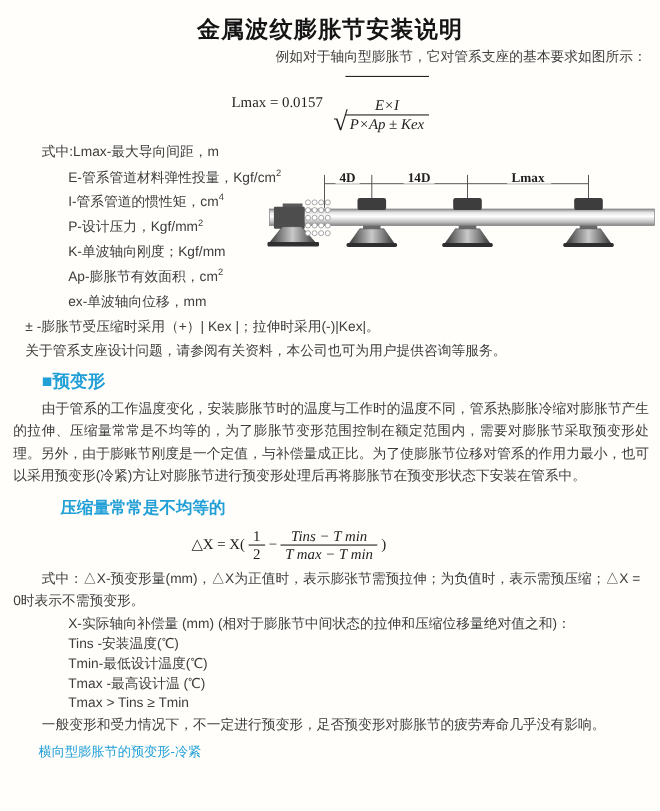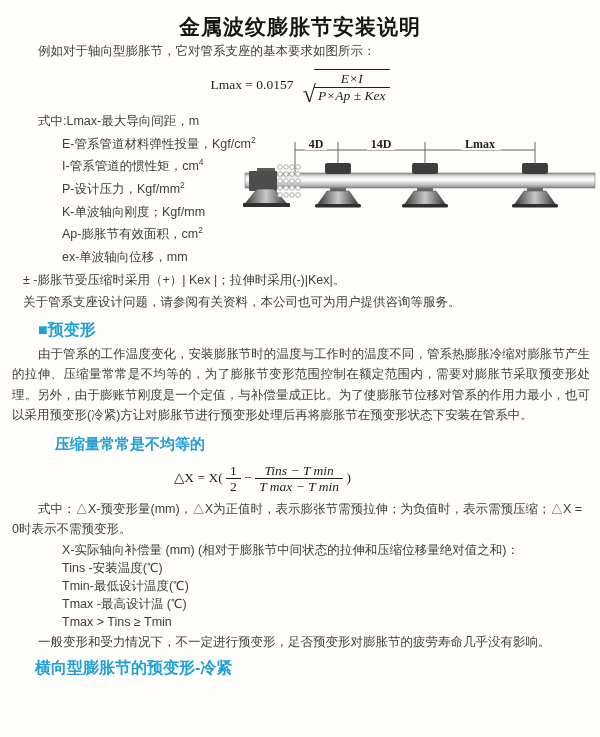--- a/index.html
+++ b/index.html
@@ -21,38 +21,38 @@
     letter-spacing: 1px;
   }
 
   .body-txt { font-size: 12.5px; line-height: 21px; color: #3d3d3d; }
 
   .sec-para { margin: 15px 12px 0 12px; text-indent: 43px; }
   .sec-head { color: #219fd7; font-size: 16px; font-weight: bold; }
   .sec-head .sq { font-size: 14px; margin-right: 1px; }
   .sec-head-block { color: #219fd7; font-size: 16px; font-weight: bold; }
 
-  .example-line { margin: 0 12px; text-indent: 26px; }
+  .example-line { margin: 0 12px; text-indent: 26px; text-align: right; }
 
   
   .formula {
     text-align: center;
     font-family: "Liberation Serif", serif;
     font-size: 13.5px;
     color: #1d1d1d;
   }
   .formula-1 { margin: 7px 0 2px 0; }
   .f-bold { font-weight: normal; }
   .f-it { font-style: italic; }
   .frac { display: inline-block; vertical-align: middle; text-align: center; line-height: 1.15; }
   .frac .num { display: block; padding: 0 4px; }
   .frac .den { display: block; border-top: 1px solid #222; padding: 0 4px; }
   .sqrt { display: inline-flex; align-items: flex-end; margin-left: 6px; vertical-align: middle; }
   .sqrt-sign { font-size: 24px; line-height: 0.9; font-weight: 400; margin-right: -2px; transform: translateY(3px); }
-  .sqrt-body { display: inline-block; border-top: 1.4px solid #222; padding-top: 1px; }
+  .sqrt-body { display: inline-block; border-top: 1.4px solid #222; padding-top: 18px; }
   .sqrt-body .frac .num { border-bottom: 1px solid #222; }
   .sqrt-body .frac .den { border-top: none; }
   .f-off-center { width: 525px; margin-left: 0; }
 
   
   .defs-wrap { position: relative; margin-top: 5px; }
   .def-line { font-size: 12.5px; line-height: 18.5px; }
   .d-first { padding-left: 38px; }
   .d-mid   { padding-left: 62px; }
   .d-note  { padding-left: 23px; }
@@ -68,21 +68,21 @@
   .preform-head { margin: 8px 0 3px 38px; }
   .preform-body { margin: 0 10px 0 12px; text-indent: 26px; line-height: 20.5px; text-align: justify; }
 
   .axial-head { margin: 9px 0 0 55px; color: #219fd7; font-size: 15px; font-weight: bold; }
   .formula-2 { margin: 9px 0 4px 0; }
   .explain { margin: 3px 12px 0 12px; text-indent: 26px; line-height: 20px; }
   .axial-items { margin-top: 2px; }
   .axial-item { padding-left: 62px; font-size: 12.5px; line-height: 18px; }
   .axial-note { margin: 2px 12px 0 38px; line-height: 18px; }
 
-  .lateral-head { margin: 7px 0 0 35px; color: #219fd7; font-size: 16px; font-weight: bold; }
+  .lateral-head { margin: 7px 0 0 35px; color: #219fd7; font-size: 12px; font-weight: normal; }
 </style>
 </head>
 <body>
 
 <div class="page">
 
   <h1 class="title">金属波纹膨胀节安装说明</h1>
 
   <p class="example-line body-txt">例如对于轴向型膨胀节，它对管系支座的基本要求如图所示：</p>
 

